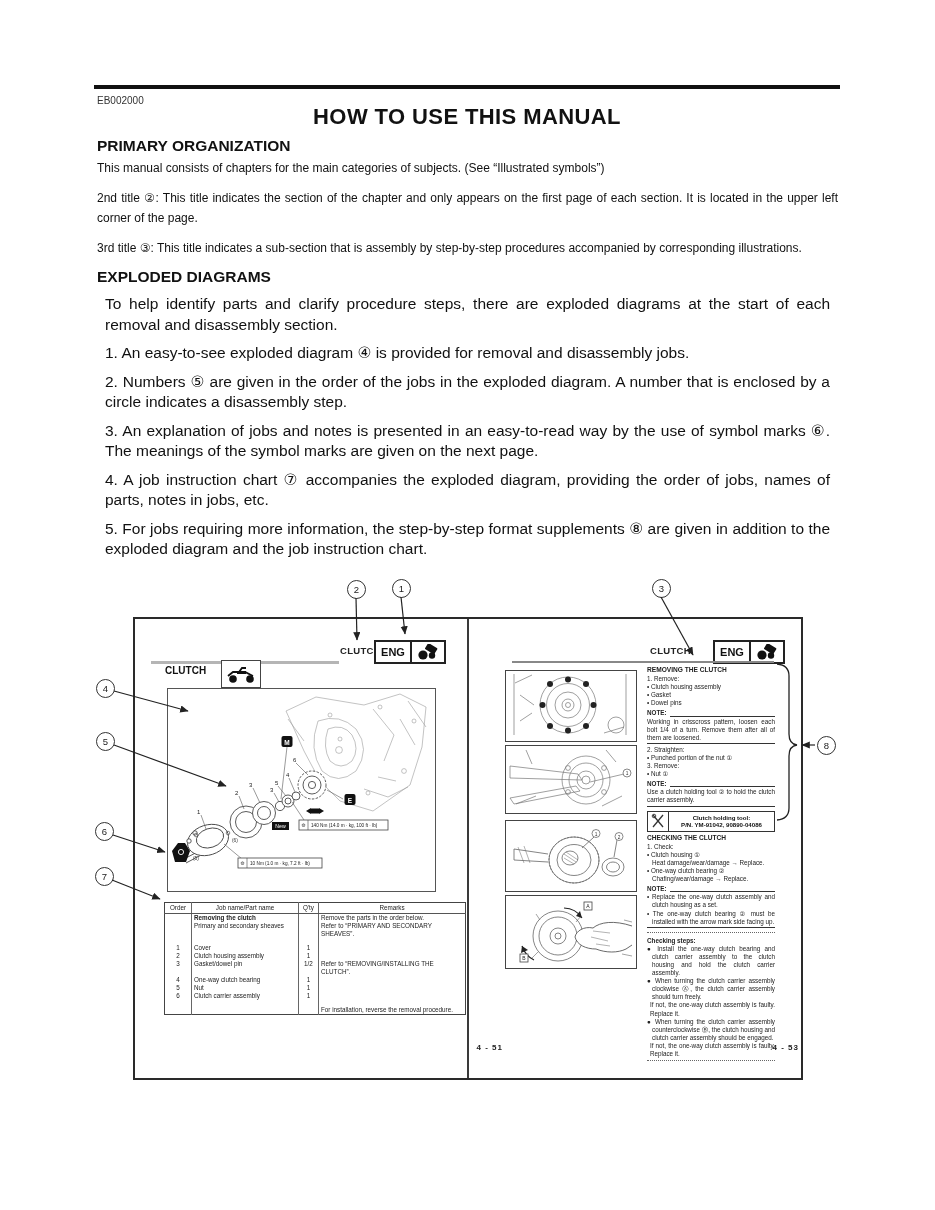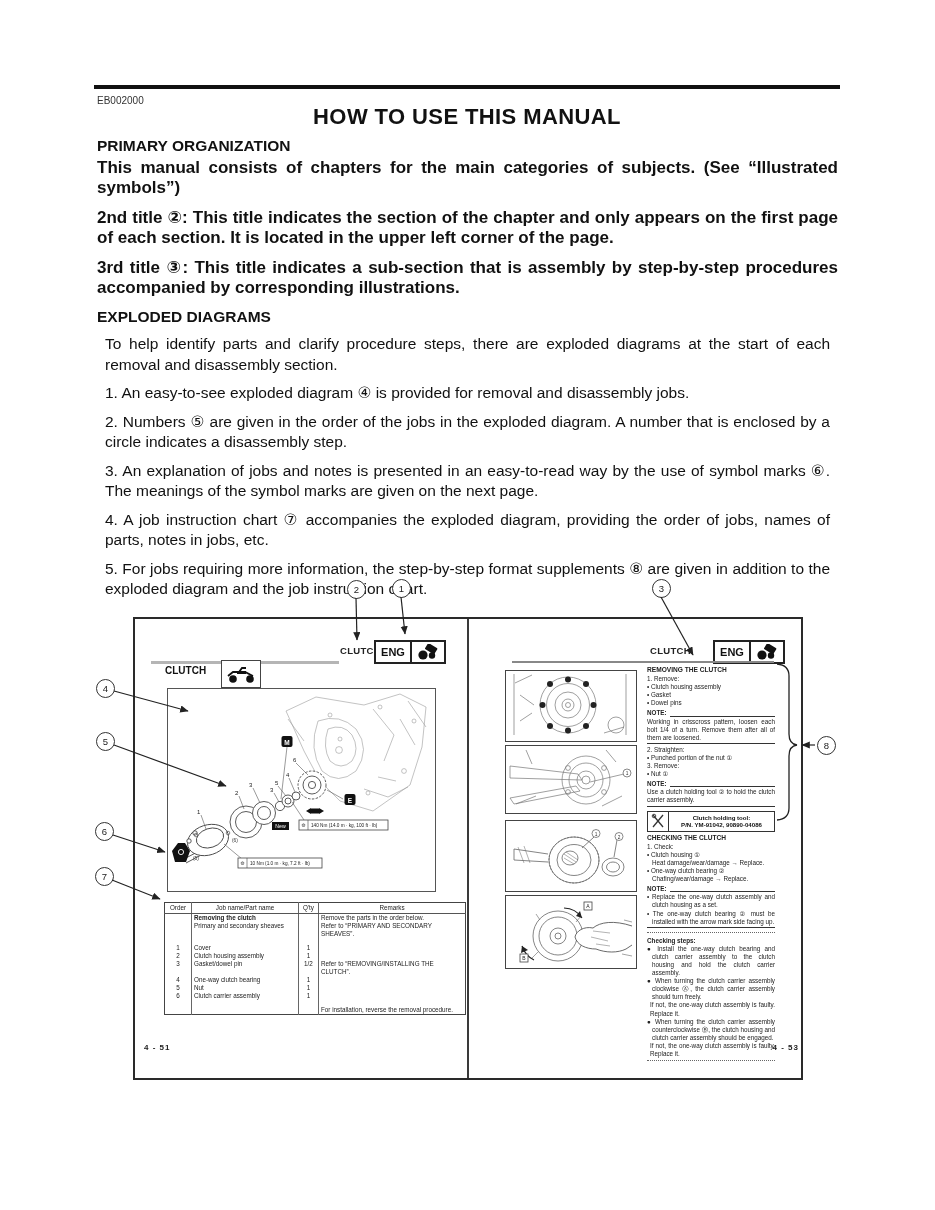--- a/index.html
+++ b/index.html
@@ -5,28 +5,28 @@
   html,body{margin:0;padding:0;background:#e8e8e8;}
   .sheet{position:relative;width:935px;height:1210px;background:#ffffff;margin:0 auto;
          font-family:"Liberation Sans","DejaVu Sans",sans-serif;color:#111;overflow:hidden;}
   .top-rule{position:absolute;left:94px;top:85px;width:746px;height:4px;background:#111;}
   .doc-code{position:absolute;left:97px;top:95px;font-size:10px;color:#333;}
   .doc-title{position:absolute;left:94px;top:104px;width:746px;text-align:center;
              font-size:22px;font-weight:bold;letter-spacing:.4px;}
   .textcol{position:absolute;left:97px;top:137px;width:741px;}
   .sec-h{font-size:15.5px;font-weight:bold;margin:0 0 3px 0;line-height:18px;}
   .sec-h.exp{margin-top:8px;margin-bottom:3px;}
-  .body-p{font-size:17px;line-height:20px;margin:0 0 10px 0;text-align:justify;font-weight:bold;}
+  .body-p{font-size:12px;line-height:20px;margin:0 0 10px 0;text-align:justify;}
   .list-p{font-size:15.5px;line-height:20.5px;margin:8px;text-align:justify;}
 
   
   .fig-outer{position:absolute;left:133px;top:617px;width:666px;height:459px;border:2px solid #2a2a2a;}
   .fig-divider{position:absolute;left:332px;top:0;width:2px;height:100%;background:#3a3a3a;}
   .pageno{position:absolute;top:424px;font-size:8px;font-weight:bold;color:#222;letter-spacing:1px;}
-  .pageno.left{left:9px;width:368px;text-align:left;}
+  .pageno.left{left:0;width:368px;text-align:right;}
   .pageno.right{left:334px;width:330px;text-align:right;}
 
   
   .mini-sec{position:absolute;font-size:9.5px;font-weight:bold;color:#222;letter-spacing:.3px;}
   .eng-badge{position:absolute;display:flex;}
   .eng-badge .eng-cell{width:34px;height:20px;border:2px solid #222;display:flex;align-items:center;
                        justify-content:center;font-size:11px;font-weight:bold;background:#fff;}
   .eng-badge .ico-cell{width:32px;height:20px;border:2px solid #222;border-left:none;background:#fff;
                        display:flex;align-items:center;justify-content:center;}
   .hdr-rule{position:absolute;height:3px;background:#b5b5b5;}

